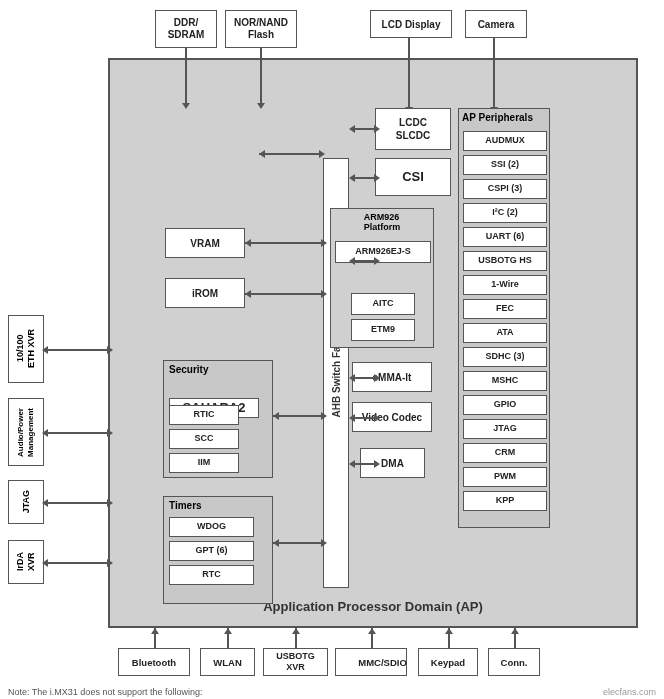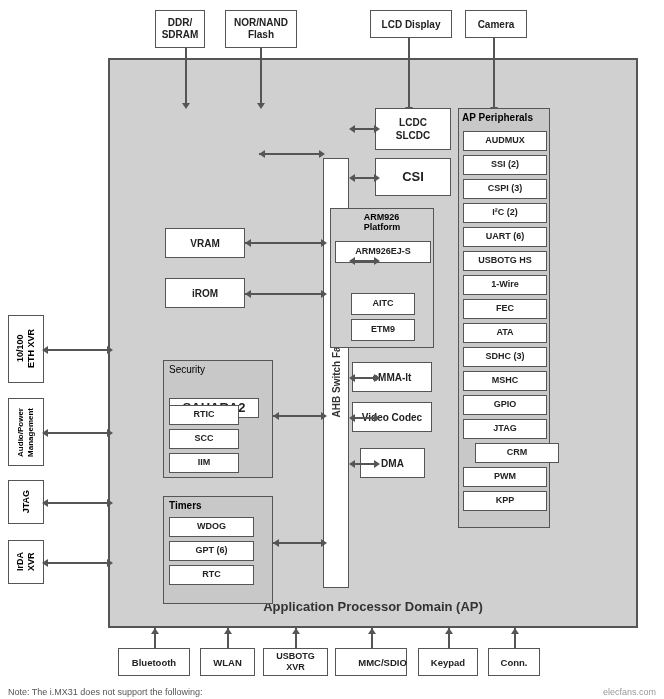--- a/index.html
+++ b/index.html
@@ -101,21 +101,21 @@
 <div class="diagram-container">
 
   <div class="ap-domain">
     <div class="ap-domain-label">Application Processor Domain (AP)</div>
   </div>
 
   <div class="ahb-bar" style="position:absolute;top:158px;left:323px;width:26px;height:430px;background:#fff;border:1.5px solid #555;display:flex;align-items:center;justify-content:center;">
     <div class="ahb-label">AHB Switch Fabric</div>
   </div>
 
-  <div class="ext-top" style="position:absolute;left:155px;top:10px;width:50px;height:38px;line-height:1.2;">
+  <div class="ext-top" style="position:absolute;left:155px;top:10px;width:62px;height:38px;line-height:1.2;">
     <span>DDR/<br>SDRAM</span>
   </div>
 
   <div class="ext-top" style="position:absolute;left:225px;top:10px;width:72px;height:38px;line-height:1.2;">
     <span>NOR/NAND<br>Flash</span>
   </div>
 
   <div class="ext-top" style="position:absolute;left:370px;top:10px;width:82px;height:28px;">
     <span>LCD Display</span>
   </div>
@@ -158,21 +158,21 @@
 
   <div class="block" style="position:absolute;left:352px;top:402px;width:80px;height:30px;font-size:10px;">Video Codec</div>
 
   <div class="block" style="position:absolute;left:360px;top:448px;width:65px;height:30px;font-size:10px;">DMA</div>
 
   <div class="block" style="position:absolute;left:165px;top:228px;width:80px;height:30px;font-size:10px;">VRAM</div>
 
   <div class="block" style="position:absolute;left:165px;top:278px;width:80px;height:30px;font-size:10px;">iROM</div>
 
   <div style="position:absolute;left:163px;top:360px;width:110px;height:118px;border:1.5px solid #555;background:#c8c8c8;">
-    <div style="position:absolute;top:3px;left:5px;font-size:10px;font-weight:normal;">Security</div>
+    <div style="position:absolute;top:3px;left:5px;font-size:10px;font-weight:bold;">Security</div>
     <div class="block" style="position:absolute;left:5px;top:37px;width:90px;height:20px;font-size:13px;">SAHARA2</div>
     <div class="block" style="position:absolute;left:5px;top:44px;width:70px;height:20px;font-size:9px;">RTIC</div>
     <div class="block" style="position:absolute;left:5px;top:68px;width:70px;height:20px;font-size:9px;">SCC</div>
     <div class="block" style="position:absolute;left:5px;top:92px;width:70px;height:20px;font-size:9px;">IIM</div>
   </div>
 
   <div style="position:absolute;left:163px;top:496px;width:110px;height:108px;border:1.5px solid #555;background:#c8c8c8;">
     <div style="position:absolute;top:3px;left:5px;font-size:10px;font-weight:bold;">Timers</div>
     <div class="block" style="position:absolute;left:5px;top:20px;width:85px;height:20px;font-size:9px;">WDOG</div>
     <div class="block" style="position:absolute;left:5px;top:44px;width:85px;height:20px;font-size:9px;">GPT (6)</div>
@@ -187,21 +187,21 @@
     <div class="block" style="position:absolute;left:4px;top:94px;width:84px;height:20px;font-size:9px;">I²C (2)</div>
     <div class="block" style="position:absolute;left:4px;top:118px;width:84px;height:20px;font-size:9px;">UART (6)</div>
     <div class="block" style="position:absolute;left:4px;top:142px;width:84px;height:20px;font-size:9px;">USBOTG HS</div>
     <div class="block" style="position:absolute;left:4px;top:166px;width:84px;height:20px;font-size:9px;">1-Wire</div>
     <div class="block" style="position:absolute;left:4px;top:190px;width:84px;height:20px;font-size:9px;">FEC</div>
     <div class="block" style="position:absolute;left:4px;top:214px;width:84px;height:20px;font-size:9px;">ATA</div>
     <div class="block" style="position:absolute;left:4px;top:238px;width:84px;height:20px;font-size:9px;">SDHC (3)</div>
     <div class="block" style="position:absolute;left:4px;top:262px;width:84px;height:20px;font-size:9px;">MSHC</div>
     <div class="block" style="position:absolute;left:4px;top:286px;width:84px;height:20px;font-size:9px;">GPIO</div>
     <div class="block" style="position:absolute;left:4px;top:310px;width:84px;height:20px;font-size:9px;">JTAG</div>
-    <div class="block" style="position:absolute;left:4px;top:334px;width:84px;height:20px;font-size:9px;margin-left:12px;">CRM</div>
+    <div class="block" style="position:absolute;left:4px;top:334px;width:84px;height:20px;font-size:9px;">CRM</div>
     <div class="block" style="position:absolute;left:4px;top:358px;width:84px;height:20px;font-size:9px;">PWM</div>
     <div class="block" style="position:absolute;left:4px;top:382px;width:84px;height:20px;font-size:9px;">KPP</div>
   </div>
 
   <div style="position:absolute;left:259px;top:153px;width:64px;height:2px;background:#555;"></div>
   <div style="position:absolute;left:259px;top:150px;width:0;height:0;border-top:4px solid transparent;border-bottom:4px solid transparent;border-right:6px solid #555;"></div>
   <div style="position:absolute;left:319px;top:150px;width:0;height:0;border-top:4px solid transparent;border-bottom:4px solid transparent;border-left:6px solid #555;"></div>
 
   <div style="position:absolute;left:351px;top:128px;width:24px;height:2px;background:#555;"></div>
   <div style="position:absolute;left:374px;top:125px;width:0;height:0;border-top:4px solid transparent;border-bottom:4px solid transparent;border-left:6px solid #555;"></div>

